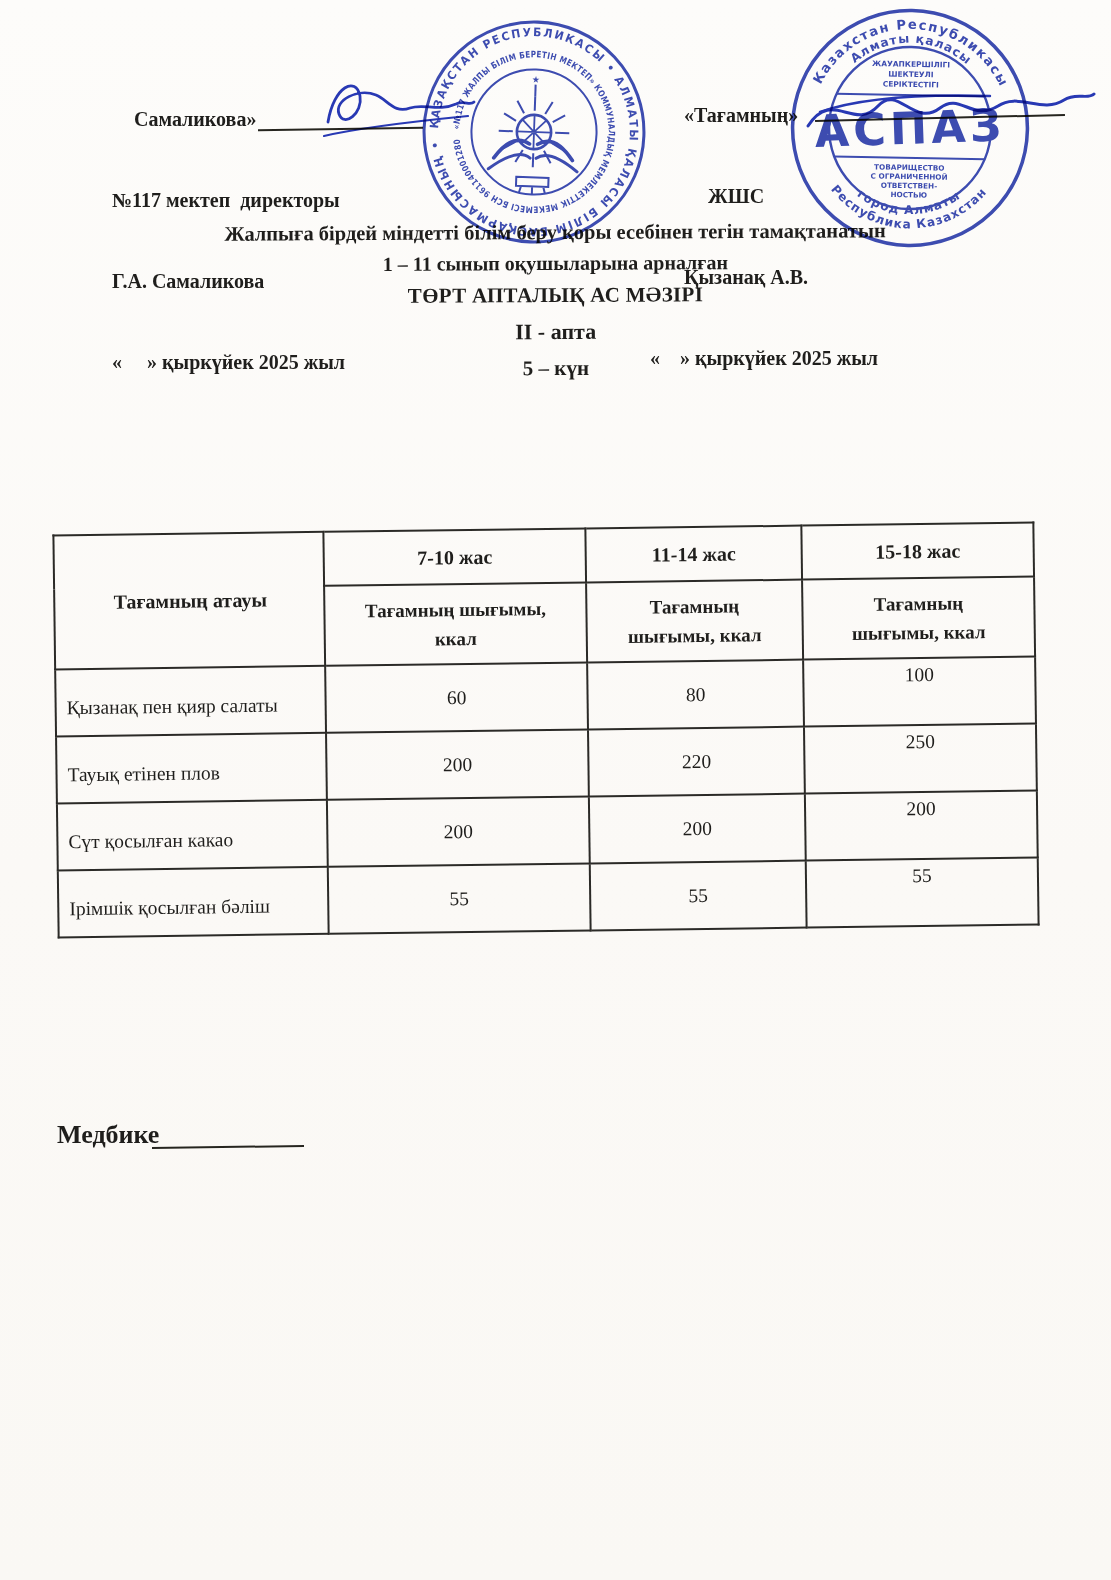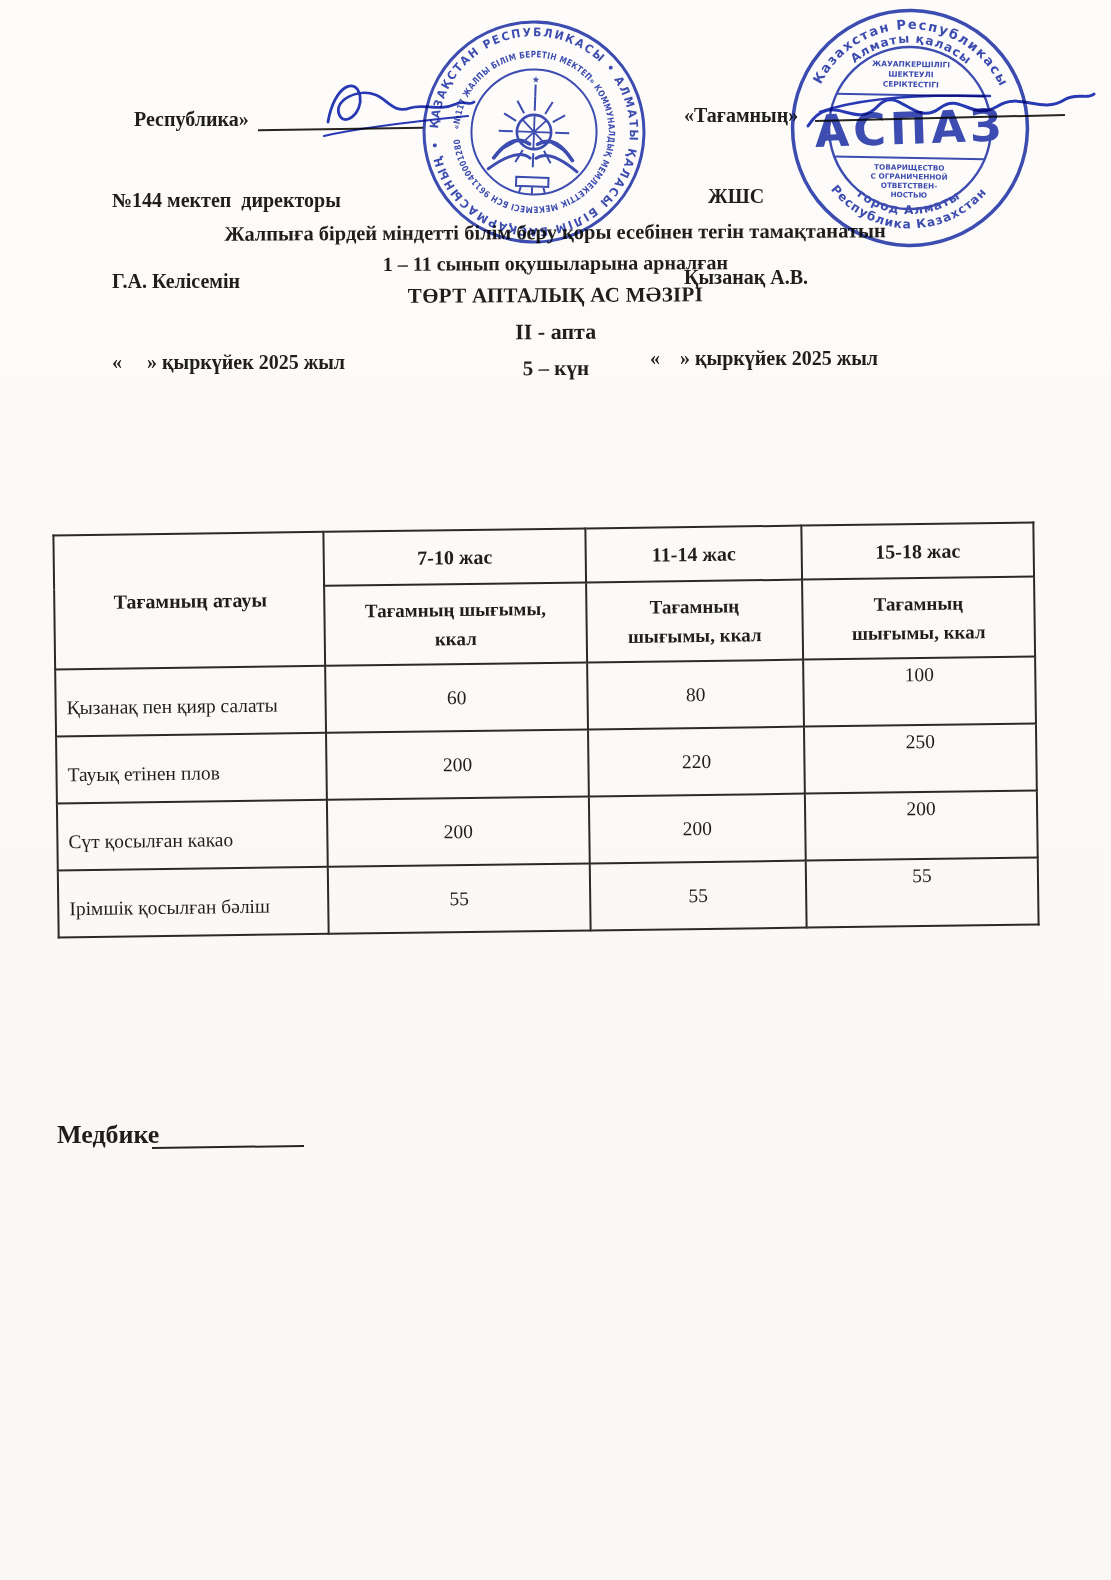--- a/index.html
+++ b/index.html
@@ -52,23 +52,23 @@
   .sig-left{left:318px;top:70px;}
   .sig-right{left:800px;top:68px;}
   svg text{font-family:"DejaVu Sans","Liberation Sans",sans-serif;}
 </style>
 </head>
 <body>
 
 <div class="paper">
 
   <div class="hdr hdr-left">
-    <div class="ind1">Республика»</div>
-    <div>№144 мектеп  директоры</div>
-    <div>Г.А. Келісемін</div>
+    <div class="ind1">Самаликова»</div>
+    <div>№117 мектеп  директоры</div>
+    <div>Г.А. Самаликова</div>
     <div>«     » қыркүйек 2025 жыл</div>
   </div>
   <div class="sig-underline ul-left"></div>
 
   <div class="hdr hdr-right">
     <div class="ind2">«Тағамның»</div>
     <div class="ind3">ЖШС</div>
     <div class="ind2">Қызанақ А.В.</div>
     <div>«    » қыркүйек 2025 жыл</div>
   </div>

